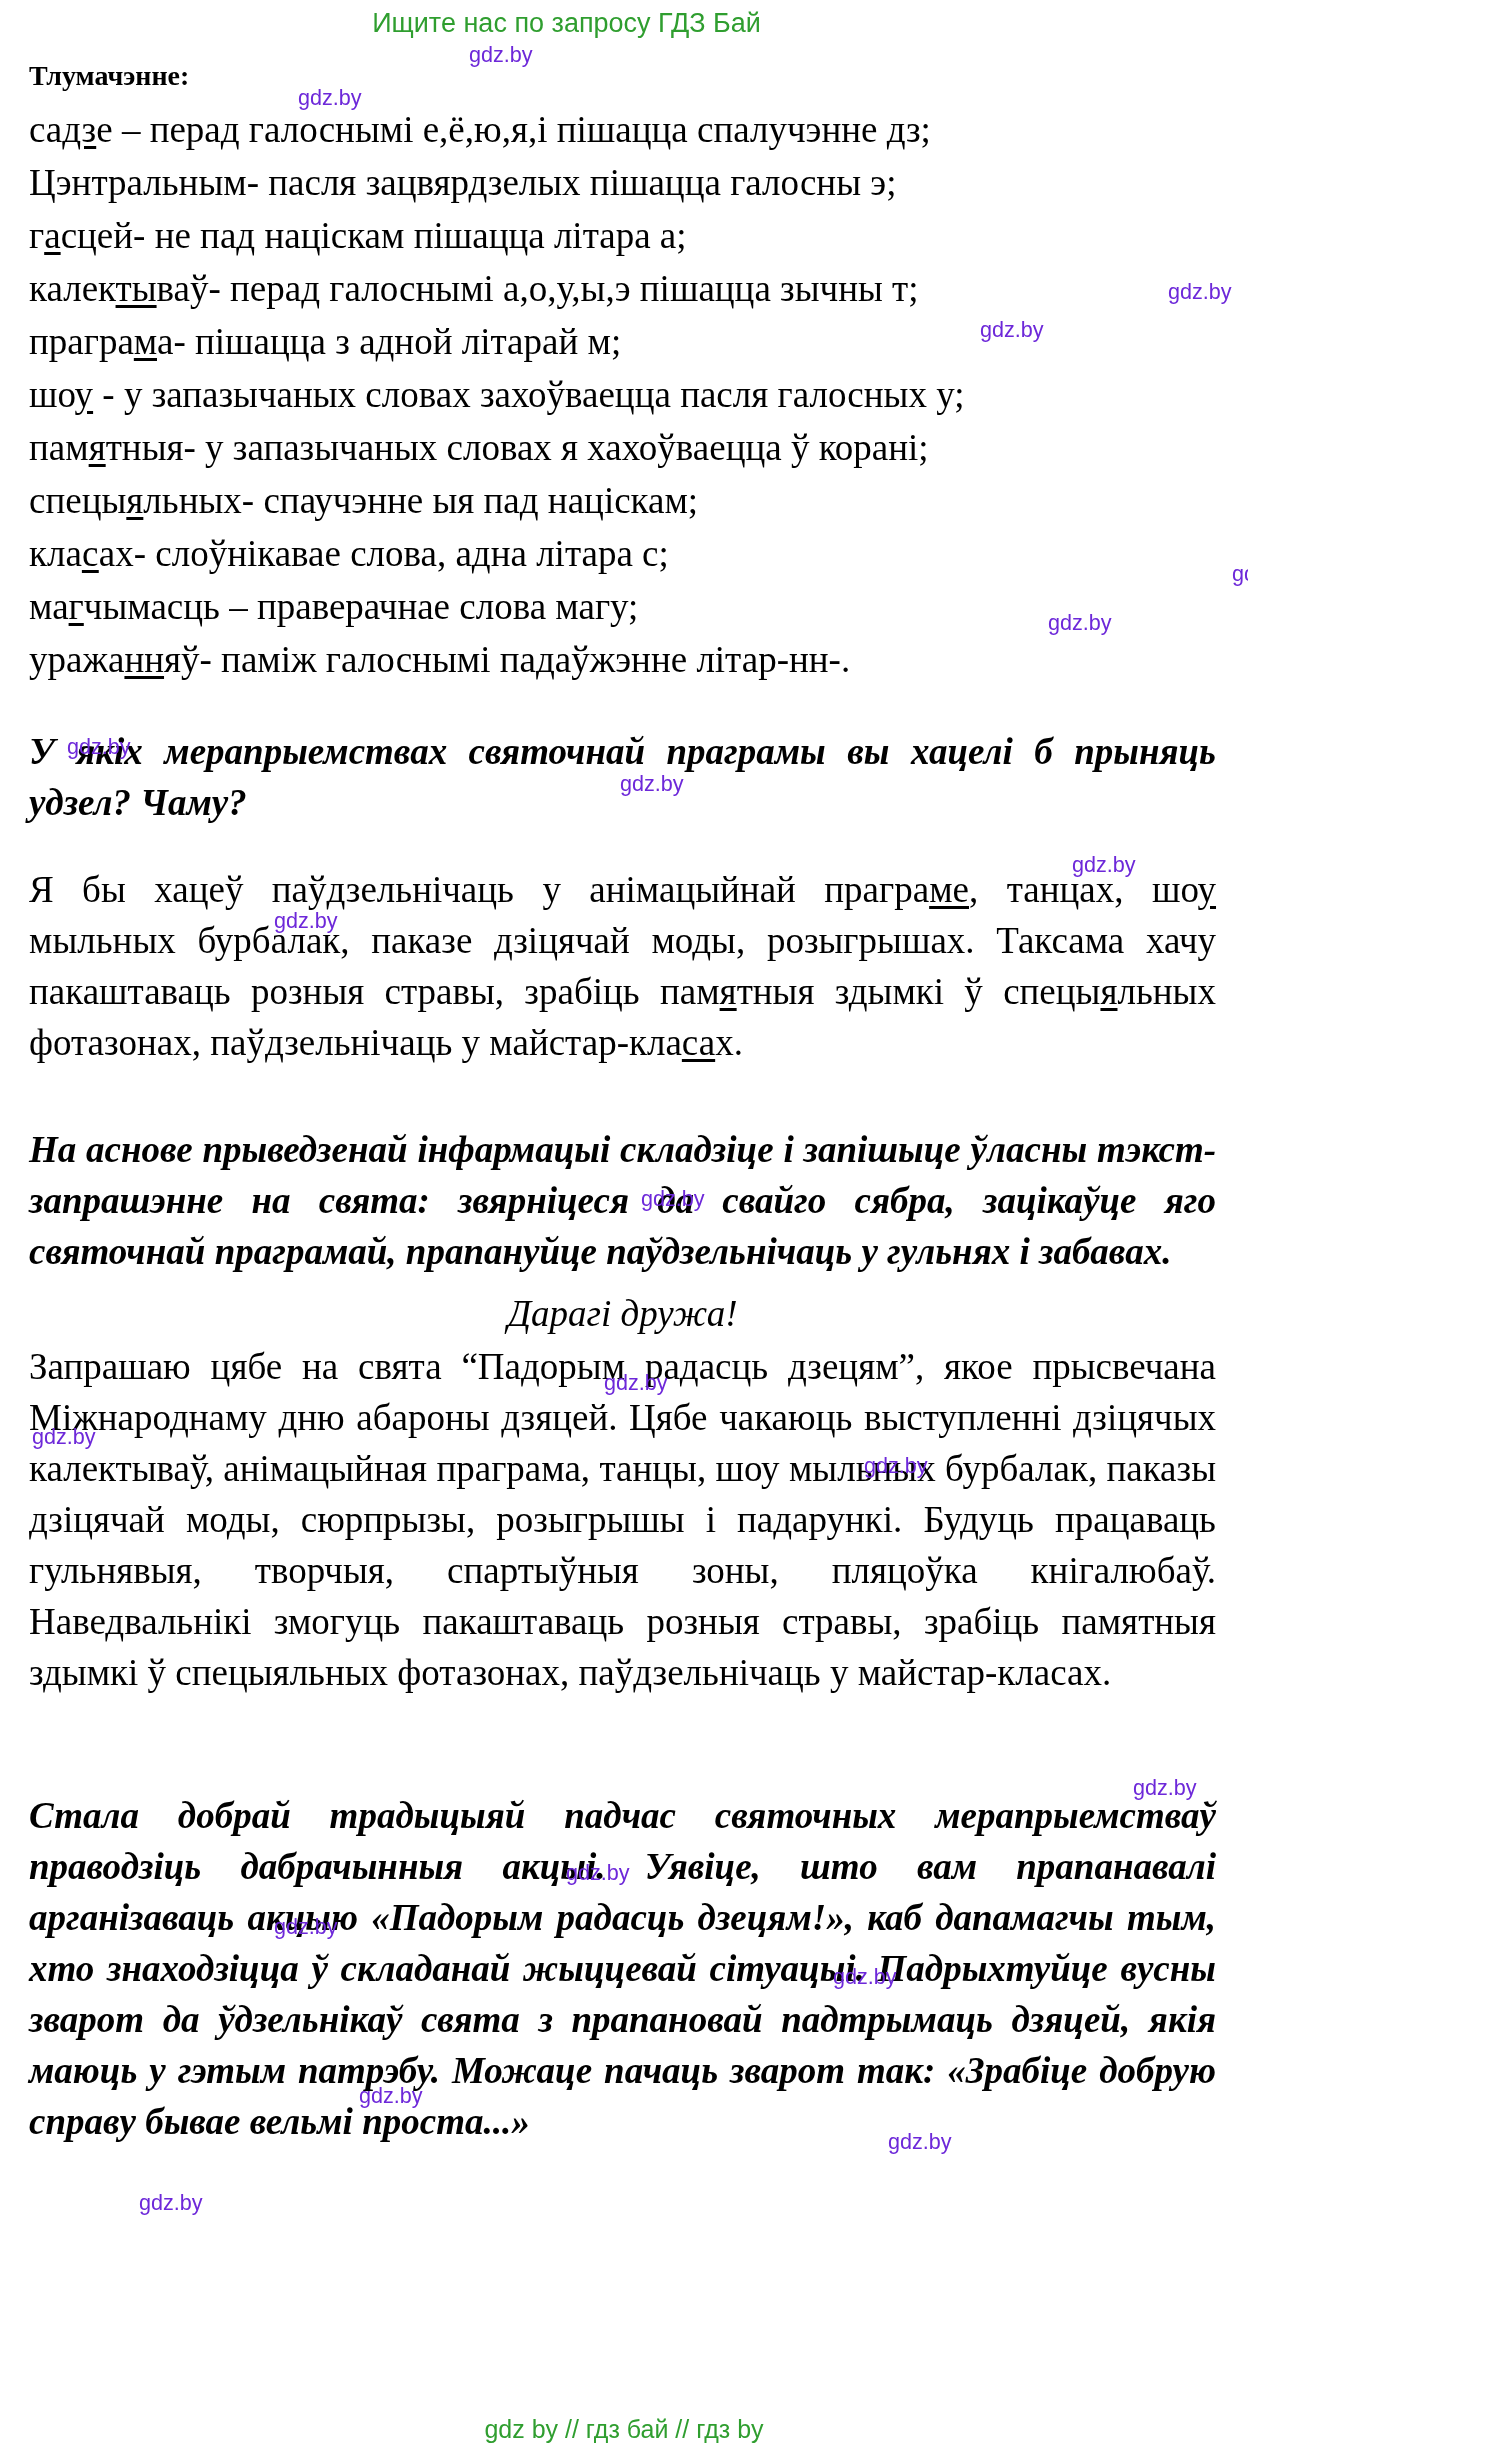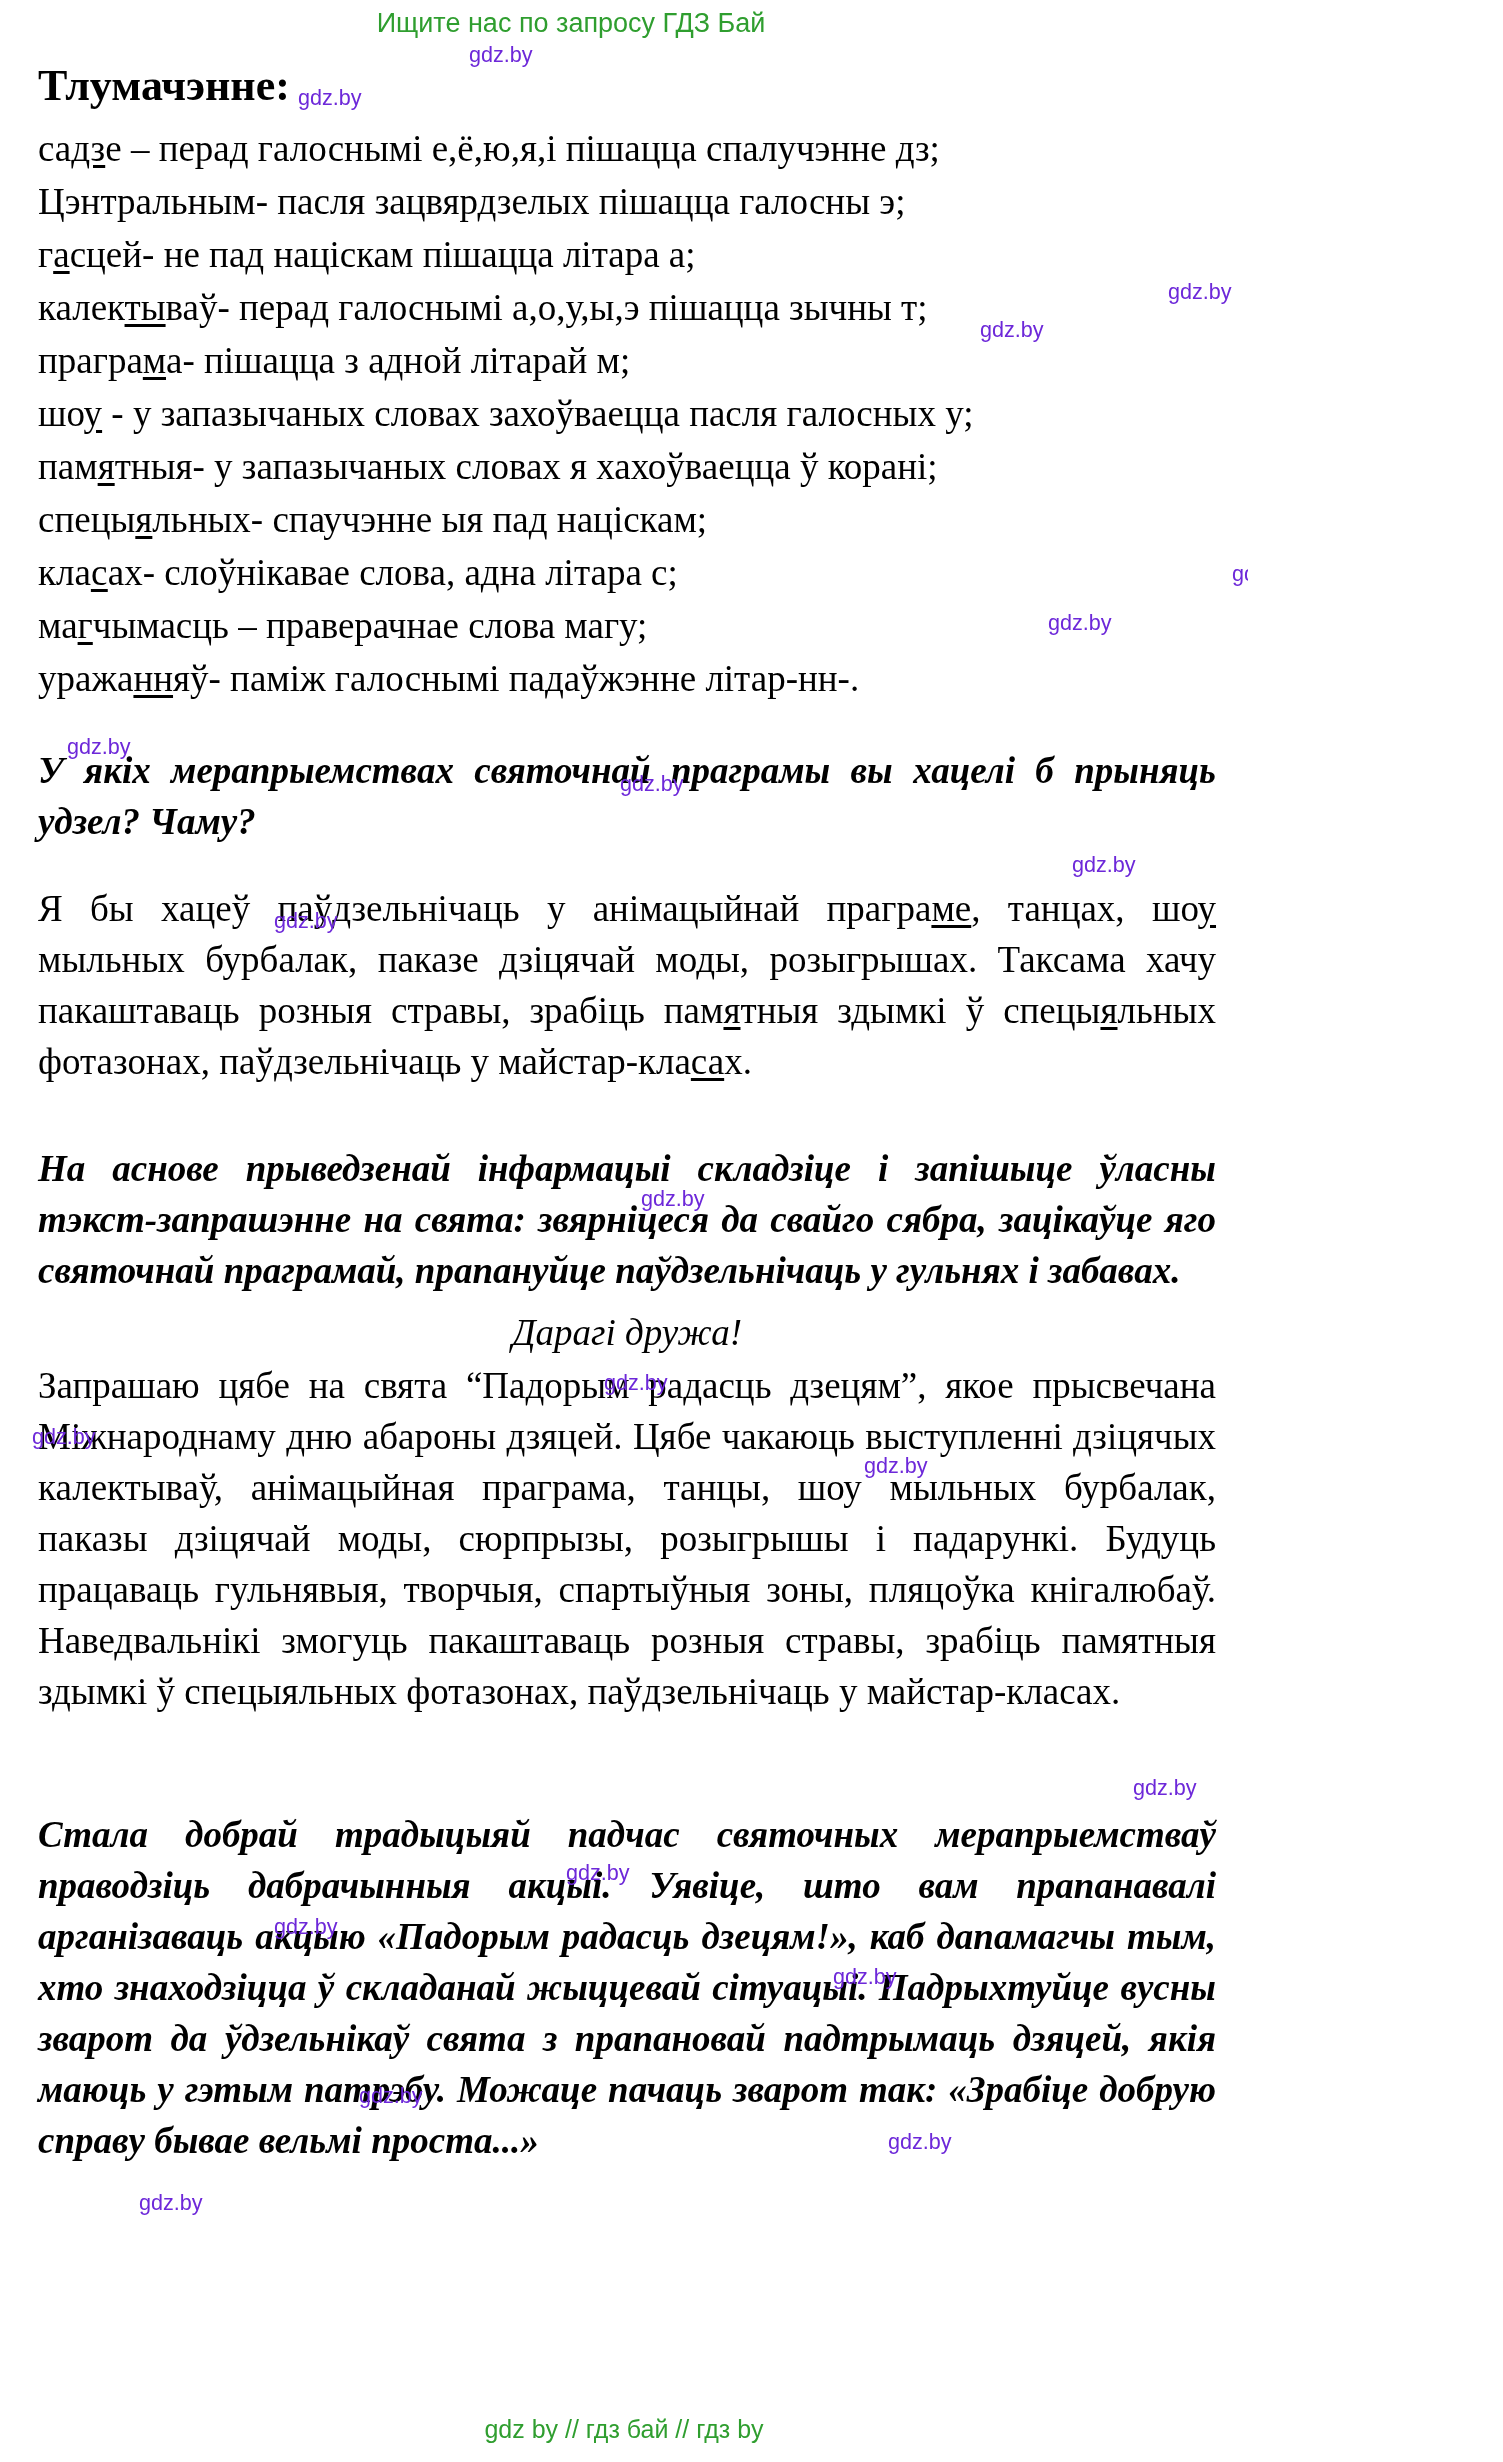--- a/index.html
+++ b/index.html
@@ -6,21 +6,21 @@
   html, body { background: #ffffff; }
   body {
     width: 1504px;
     font-family: "Liberation Serif", serif;
     color: #000000;
   }
   .page {
     position: relative;
     width: 1248px;
     min-height: 2462px;
-    padding: 8px 32px 72px 38px;
+    padding: 8px 32px 72px 29px;
     background: #ffffff;
     overflow: hidden;
   }
   .promo {
     font-family: "Liberation Sans", sans-serif;
     color: #2f9e2f;
   }
   .promo.top {
     text-align: center;
     font-size: 27px;
@@ -29,21 +29,21 @@
   .promo.bottom {
     position: absolute;
     left: 0;
     right: 0;
     bottom: 17.6px;
     text-align: center;
     font-size: 25px;
   }
   .heading {
     margin-top: 21px;
-    font-size: 44px;
+    font-size: 28px;
     font-weight: bold;
   }
   .explanation {
     margin-top: 11.2px;
     font-size: 37px;
     line-height: 53px;
   }
   .explanation .line { white-space: normal; }
   .task {
     font-size: 37px;

